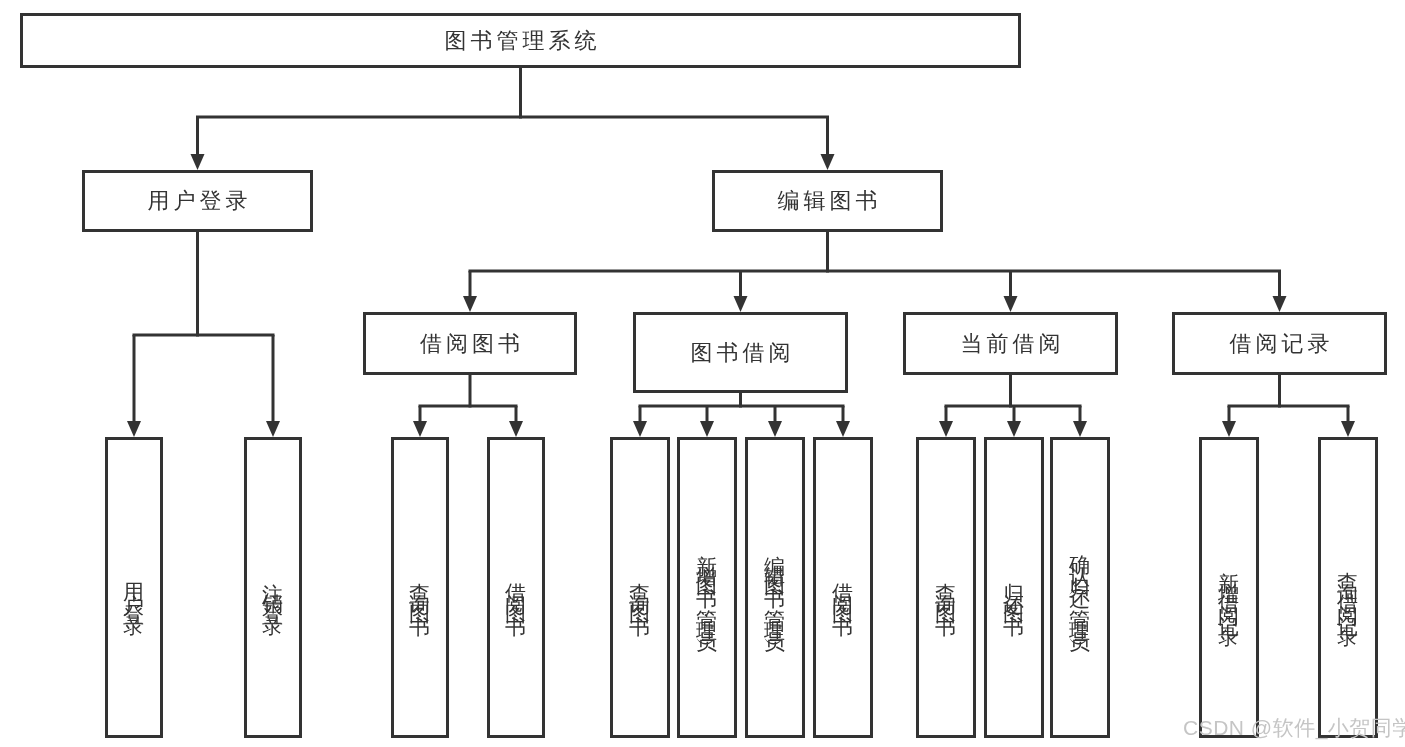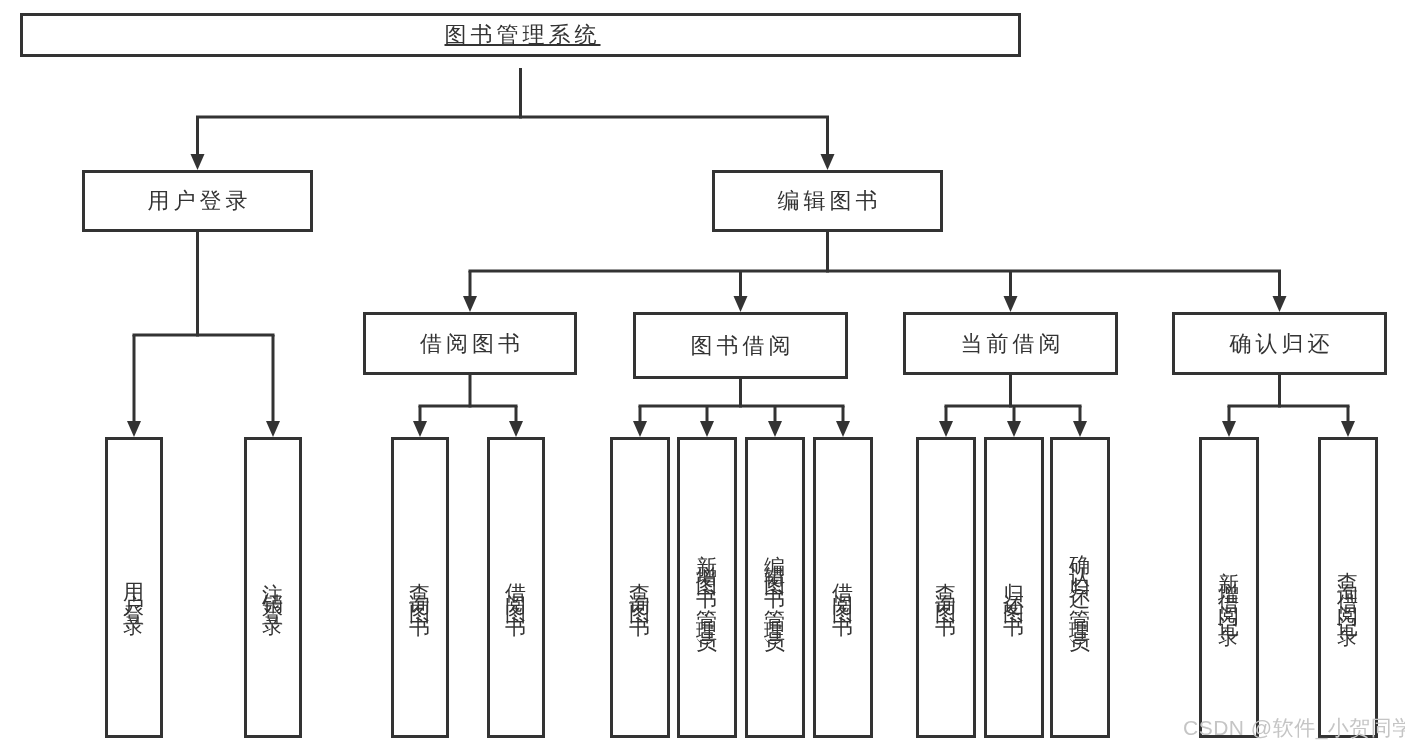--- a/index.html
+++ b/index.html
@@ -113,42 +113,42 @@
       <line x1="1080" y1="406" x2="1080" y2="424" stroke="#333333" stroke-width="3"></line>
       <polygon points="1073,421 1087,421 1080,437" fill="#333333"></polygon>
       <line x1="1279.5" y1="375" x2="1279.5" y2="407.5" stroke="#333333" stroke-width="3"></line>
       <line x1="1227.5" y1="406" x2="1349.5" y2="406" stroke="#333333" stroke-width="3"></line>
       <line x1="1229" y1="406" x2="1229" y2="424" stroke="#333333" stroke-width="3"></line>
       <polygon points="1222,421 1236,421 1229,437" fill="#333333"></polygon>
       <line x1="1348" y1="406" x2="1348" y2="424" stroke="#333333" stroke-width="3"></line>
       <polygon points="1341,421 1355,421 1348,437" fill="#333333"></polygon>
     </svg>
 
-  <div class="node" style="left:20px; top:13px; width:1001px; height:44px;text-decoration:underline;">
+  <div class="node" style="left:20px; top:13px; width:1001px; height:55px;">
     <span class="hlabel">图书管理系统</span>
   </div>
 
   <div class="node" style="left:82px; top:170px; width:231px; height:62px;">
     <span class="hlabel">用户登录</span>
   </div>
   <div class="node" style="left:712px; top:170px; width:231px; height:62px;">
     <span class="hlabel">编辑图书</span>
   </div>
 
   <div class="node" style="left:363px; top:312px; width:214px; height:63px;">
     <span class="hlabel">借阅图书</span>
   </div>
-  <div class="node" style="left:633px; top:312px; width:215px; height:67px;">
+  <div class="node" style="left:633px; top:312px; width:215px; height:81px;">
     <span class="hlabel">图书借阅</span>
   </div>
   <div class="node" style="left:903px; top:312px; width:215px; height:63px;">
     <span class="hlabel">当前借阅</span>
   </div>
   <div class="node" style="left:1172px; top:312px; width:215px; height:63px;">
-    <span class="hlabel">确认归还</span>
+    <span class="hlabel">借阅记录</span>
   </div>
 
   <div class="node vbox" style="left:105px; width:58px;">
     <span class="vlabel">用户登录</span>
   </div>
   <div class="node vbox" style="left:244px; width:58px;">
     <span class="vlabel">注销登录</span>
   </div>
 
   <div class="node vbox" style="left:391px; width:58px;">

